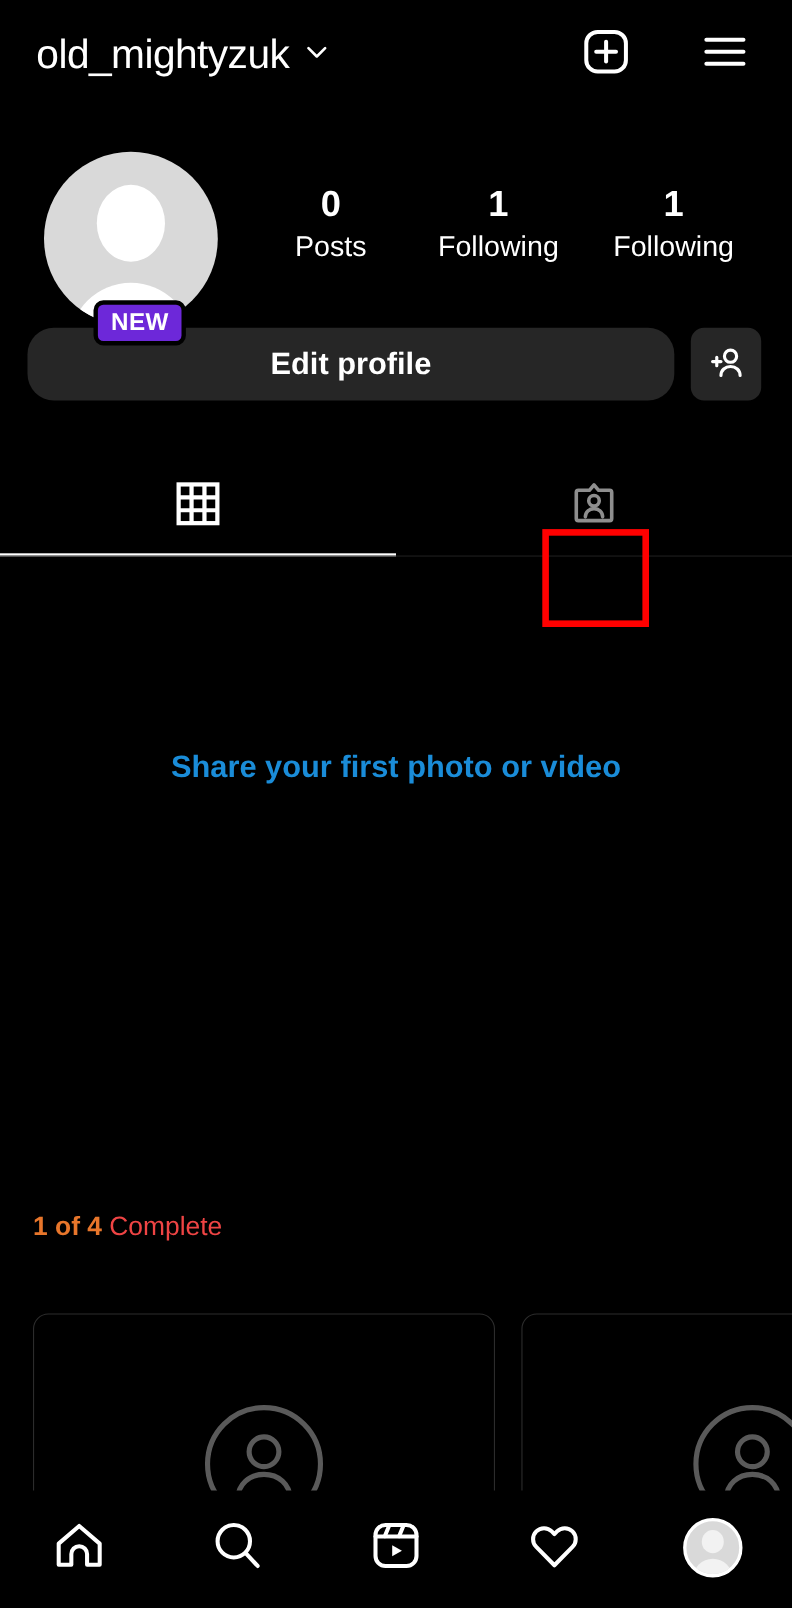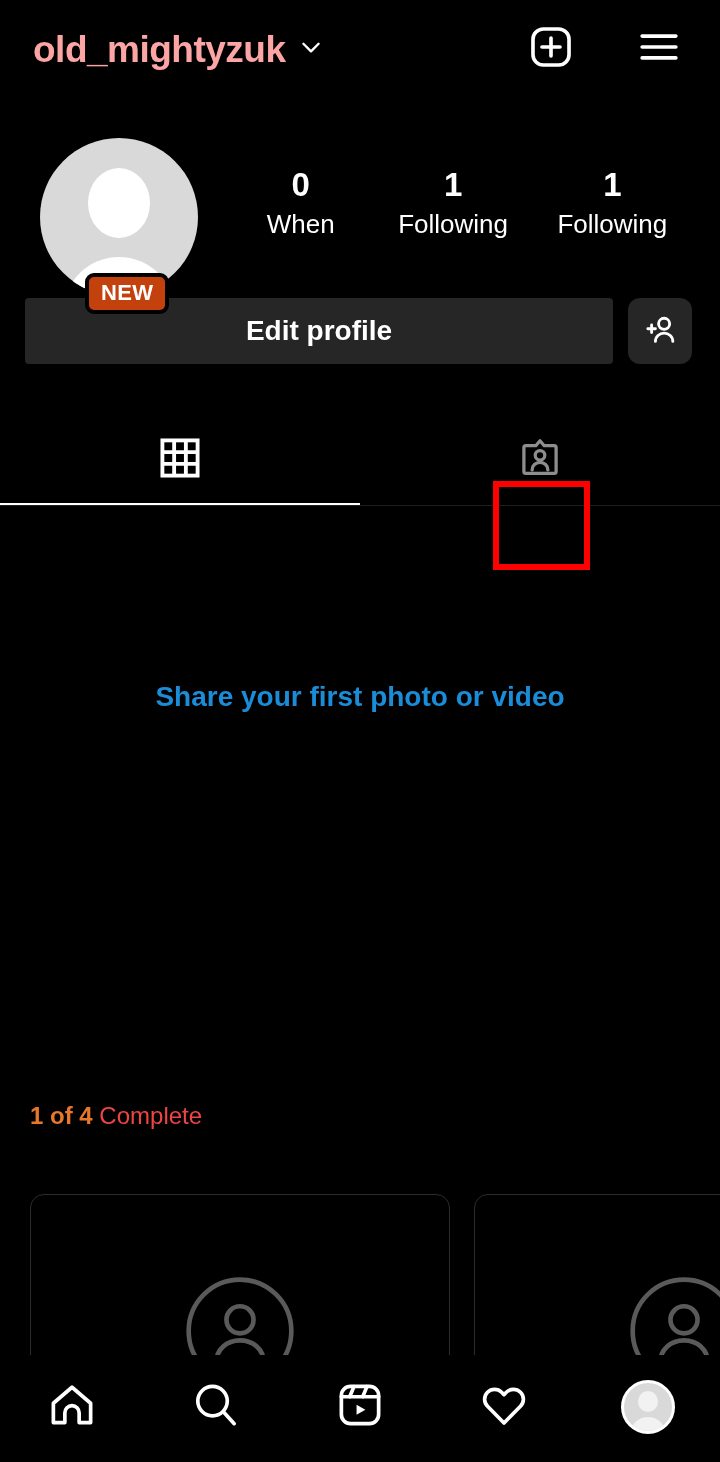--- a/index.html
+++ b/index.html
@@ -22,23 +22,23 @@
     align-items: center;
     padding: 0 30px 0 33px;
   }
   .username-wrap {
     display: flex;
     align-items: center;
     gap: 12px;
   }
   .username {
     font-size: 37px;
-    font-weight: bold;
+    font-weight: normal;
     letter-spacing: -0.5px;
-    color: #fca5a5;
+    color: #ffffff;
     line-height: 1;
   }
   .chevron-down { display: block; }
   .header-spacer { flex: 1; }
   .header-icons {
     display: flex;
     align-items: center;
     gap: 62px;
     margin-right: 8px;
   }
@@ -75,21 +75,21 @@
     position: absolute;
     width: 112px; height: 80px;
     border-radius: 56px 56px 0 0;
     background: #fff;
     left: 23px; top: 119px;
   }
   .new-badge {
     position: absolute;
     left: 45px;
     bottom: -18px;
-    background: #c2410c;
+    background: #6d28d9;
     color: #fff;
     font-size: 22px;
     font-weight: bold;
     padding: 5px 12px 6px;
     border-radius: 9px;
     border: 4px solid #000;
     letter-spacing: 0.3px;
     line-height: 1;
   }
   .stats {
@@ -121,21 +121,21 @@
     gap: 15px;
     padding: 0 28px 0 25px;
     margin-top: 5px;
     align-items: center;
   }
   .edit-profile-btn {
     flex: 1;
     height: 66px;
     background: #262626;
     border: none;
-    border-radius: 4px;
+    border-radius: 24px;
     color: #fff;
     font-size: 28px;
     font-weight: bold;
     font-family: "Liberation Sans", sans-serif;
     cursor: pointer;
     display: flex;
     align-items: center;
     justify-content: center;
   }
   .add-person-btn {
@@ -342,21 +342,21 @@
   <div class="avatar-block">
     <div class="avatar-big">
       <div class="head"></div>
       <div class="body"></div>
     </div>
     <div class="new-badge">NEW</div>
   </div>
   <div class="stats">
     <div class="stat">
       <span class="stat-num">0</span>
-      <span class="stat-label">When</span>
+      <span class="stat-label">Posts</span>
     </div>
     <div class="stat">
       <span class="stat-num">1</span>
       <span class="stat-label">Following</span>
     </div>
     <div class="stat">
       <span class="stat-num">1</span>
       <span class="stat-label">Following</span>
     </div>
   </div>

